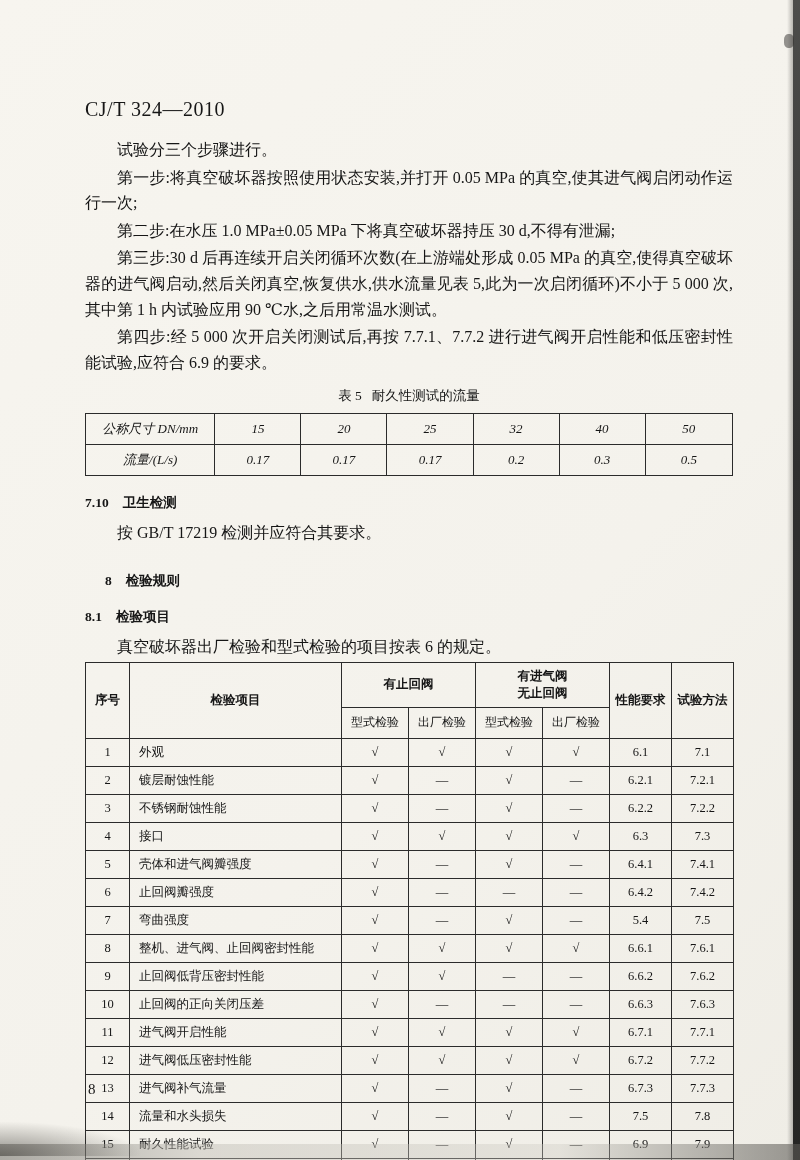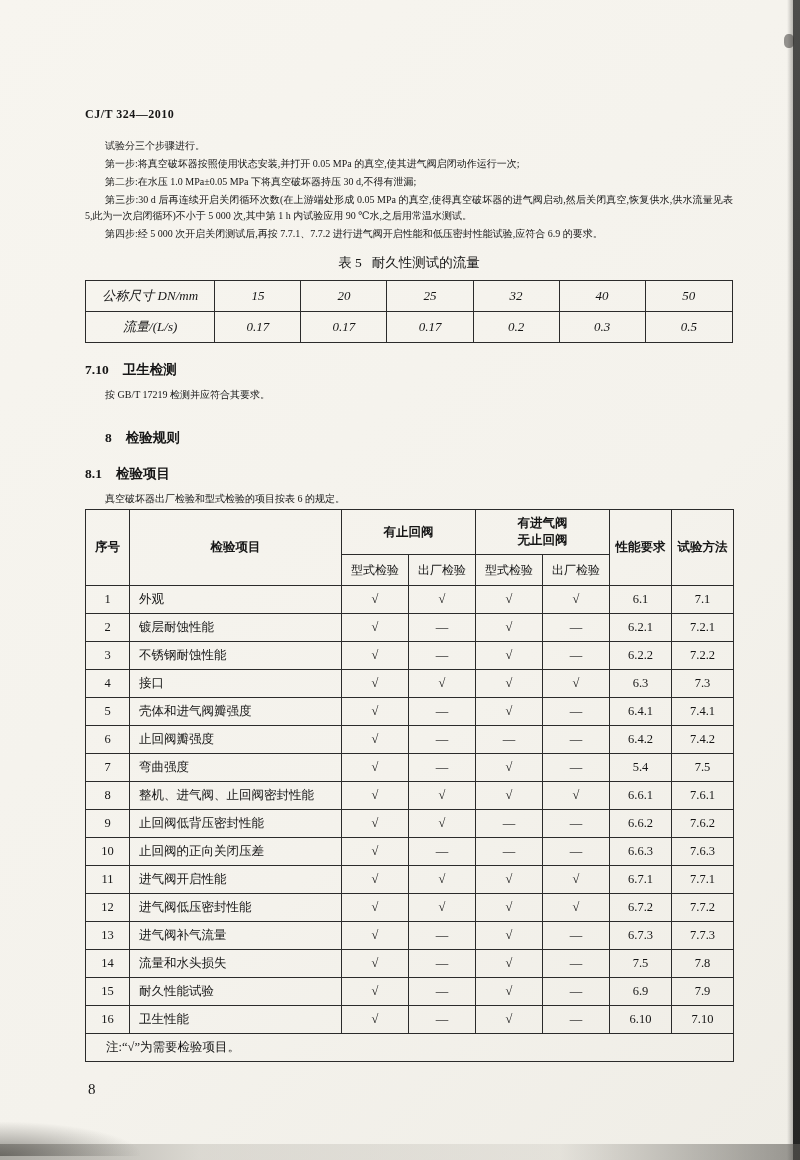--- a/index.html
+++ b/index.html
@@ -13,25 +13,25 @@
     width:800px;height:1160px;
     background:linear-gradient(135deg,#f7f5ef 0%,#f4f2ec 60%,#efede6 100%);
     overflow:hidden;
     color:#161616;
   }
   .content{
     position:absolute;
     left:85px; top:98px; width:648px;
   }
   .doc-header{
-    font-weight:bold; font-size:12px; letter-spacing:.5px;
-    margin:9px 0 16px 0;
+    font-weight:normal; font-size:20px; letter-spacing:.5px;
+    margin:0 0 16px 0;
   }
   p.body-par{
-    font-size:10px; line-height:1.6;
+    font-size:16px; line-height:1.6;
     margin:0 0 2px 0;
     text-indent:2em;
     text-align:justify;
   }
   .tbl-caption{
     text-align:center; font-weight:normal; font-size:13.5px;
     margin:12px 0 8px 0;
   }
   .tbl-caption .cap-label{margin-right:10px;}
   table{

